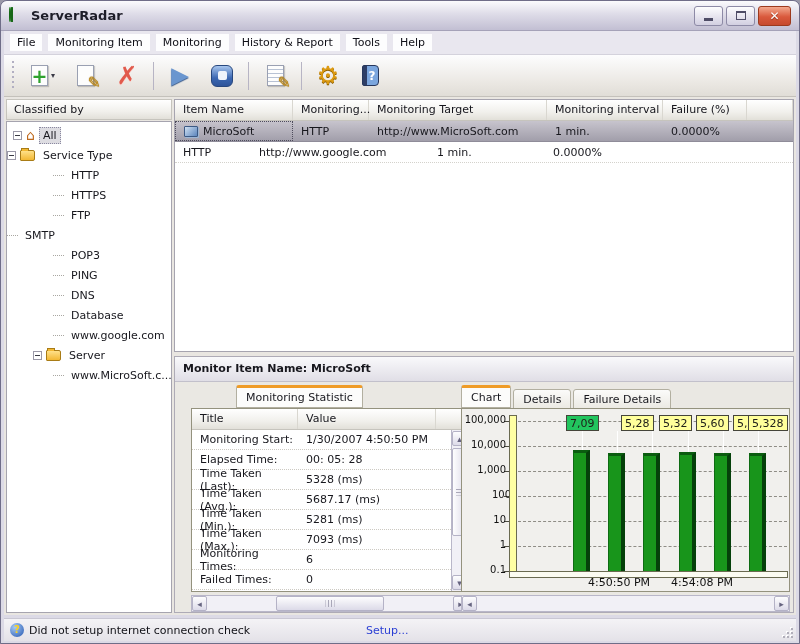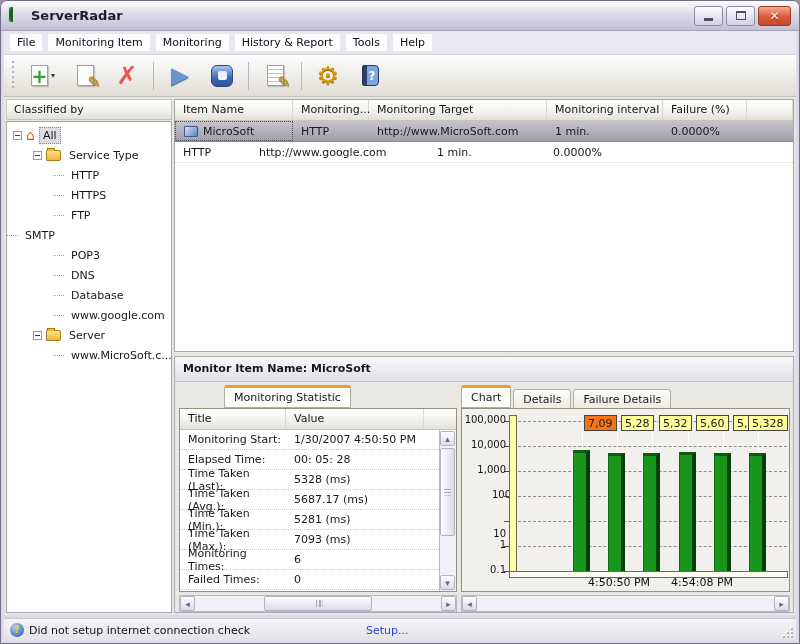--- a/index.html
+++ b/index.html
@@ -64,21 +64,21 @@
   .list-row{height:21px;display:flex;align-items:center;border-bottom:1px dotted #d4d2cc;}
   .list-row.selected{background:linear-gradient(#c7c4cd,#a19eaa);border-bottom:1px solid #8f8c99;}
   .lr-cell{flex:none;padding-left:8px;display:flex;align-items:center;height:100%;}
   .list-row.selected .lr-cell:first-child{border:1px dotted #4e4c5c;}
   .ic-mon{width:14px;height:11px;background:linear-gradient(135deg,#cfe0f2,#5c86bd);border:1px solid #3c5a85;border-radius:1px;margin-right:5px;flex:none;box-shadow:1px 1px 0 #9db6d4;}
 
   
   .detailpanel{position:absolute;left:170px;top:259px;right:2px;bottom:2px;background:#eae8e3;border:1px solid #aeabb6;}
   .detail-header{position:absolute;top:0;left:0;right:0;height:25px;line-height:24px;padding-left:8px;font-weight:bold;background:linear-gradient(#f9f9fb,#e0dee6);border-bottom:1px solid #c2c0cb;}
   .pane{position:absolute;top:29px;}
-  .stats-pane{left:4px;width:278px;padding-left:45px;}
+  .stats-pane{left:16px;width:278px;padding-left:45px;}
   .chart-pane{left:286px;right:3px;}
   .tabs{height:22px;position:relative;}
   .tab{display:inline-block;height:21px;line-height:20px;padding:0 9px;border:1px solid #b2afa0;background:linear-gradient(#fbfbfa,#eBe9e2);border-radius:3px 3px 0 0;margin-right:2px;vertical-align:bottom;position:relative;top:1px;}
   .tab.active{height:23px;top:-1px;line-height:20px;background:#fcfcfb;border-top:3px solid #ef9c28;z-index:2;}
   .pane-box{position:absolute;top:22px;left:0;right:0;height:184px;border:1px solid #94927e;background:#fff;}
   .chart-pane .pane-box{background:#f1f0ed;}
   .stats-header{position:absolute;top:0;left:0;right:0;height:21px;display:flex;background:linear-gradient(#ffffff,#f1f0ec 60%,#e2e0d9);border-bottom:1px solid #c6c4bd;}
   .sh-cell{line-height:20px;padding-left:8px;border-right:1px solid #d9d7d0;flex:none;}
   .stats-rows{position:absolute;top:21px;left:0;right:17px;bottom:0;overflow:hidden;}
   .stat-row{height:20px;display:flex;align-items:center;border-bottom:1px dotted #ccc9c2;}
@@ -178,21 +178,21 @@
     <div class="sidebar">
       <div class="side-header">Classified by</div>
       <div class="tree-box">
           <div class="tree-row" style="padding-left: 6px;">
             <span class="expander">
               <i></i>
             </span>
             <span class="ic-home">⌂</span>
             <span class="tree-label selected">All</span>
           </div>
-          <div class="tree-row" style="padding-left: 26px;">
+          <div class="tree-row" style="">
             <span class="expander">
               <i></i>
             </span>
             <span class="ic-folder"></span>
             <span class="tree-label">Service Type</span>
           </div>
           <div class="tree-row" style="padding-left: 46px;">
             <span class="tree-stub"></span>
             <span class="tree-label">HTTP</span>
           </div>
@@ -204,20 +204,24 @@
             <span class="tree-stub"></span>
             <span class="tree-label">FTP</span>
           </div>
           <div class="tree-row" style="">
             <span class="tree-stub"></span>
             <span class="tree-label">SMTP</span>
           </div>
           <div class="tree-row" style="padding-left: 46px;">
             <span class="tree-stub"></span>
             <span class="tree-label">POP3</span>
+          </div>
+          <div class="tree-row" style="padding-left: 46px;">
+            <span class="tree-stub"></span>
+            <span class="tree-label">PING</span>
           </div>
           <div class="tree-row" style="padding-left: 46px;">
             <span class="tree-stub"></span>
             <span class="tree-label">DNS</span>
           </div>
           <div class="tree-row" style="padding-left: 46px;">
             <span class="tree-stub"></span>
             <span class="tree-label">Database</span>
           </div>
           <div class="tree-row" style="padding-left: 46px;">
@@ -357,42 +361,42 @@
               <span class="ytick-dash" style="left: 42px; top: 37px;"></span>
               <span class="ytick" style="left: 0px; top: 30px;">10,000</span>
               <div class="grid-line" style="left: 56px; width: 269px; top: 62px;"></div>
               <span class="ytick-dash" style="left: 42px; top: 62px;"></span>
               <span class="ytick" style="left: 0px; top: 55px;">1,000</span>
               <div class="grid-line" style="left: 56px; width: 269px; top: 87px;"></div>
               <span class="ytick-dash" style="left: 42px; top: 87px;"></span>
               <span class="ytick" style="left: 5px; top: 80px;">100</span>
               <div class="grid-line" style="left: 56px; width: 269px; top: 112px;"></div>
               <span class="ytick-dash" style="left: 42px; top: 112px;"></span>
-              <span class="ytick" style="left: 0px; top: 119px;">10</span>
+              <span class="ytick" style="left: 0px; top: 105px;">10</span>
               <div class="grid-line" style="left: 56px; width: 269px; top: 137px;"></div>
               <span class="ytick-dash" style="left: 42px; top: 137px;"></span>
               <span class="ytick" style="left: 0px; top: 130px;">1</span>
               <div class="grid-line" style="left: 56px; width: 269px; top: 162px;"></div>
               <span class="ytick-dash" style="left: 42px; top: 162px;"></span>
               <span class="ytick" style="left: 0px; top: 155px;">0.1</span>
               <div class="wall" style="left: 47px; top: 6px; width: 8px; height: 157px; background: rgb(255, 255, 163);"></div>
               <div class="floor" style="left: 47px; top: 162px; width: 279px; height: 7px;"></div>
               <div class="connector" style="left: 120px; top: 22px; height: 19px;"></div>
               <div class="bar" style="left: 111px; top: 41px; width: 17px; height: 121px; background: rgb(24, 149, 27);"></div>
               <div class="connector" style="left: 155px; top: 22px; height: 22px;"></div>
               <div class="bar" style="left: 146px; top: 44px; width: 17px; height: 118px; background: rgb(24, 149, 27);"></div>
               <div class="connector" style="left: 190px; top: 22px; height: 22px;"></div>
               <div class="bar" style="left: 181px; top: 44px; width: 17px; height: 118px; background: rgb(24, 149, 27);"></div>
               <div class="connector" style="left: 226px; top: 22px; height: 21px;"></div>
               <div class="bar" style="left: 217px; top: 43px; width: 17px; height: 119px; background: rgb(24, 149, 27);"></div>
               <div class="connector" style="left: 261px; top: 22px; height: 22px;"></div>
               <div class="bar" style="left: 252px; top: 44px; width: 17px; height: 118px; background: rgb(24, 149, 27);"></div>
               <div class="connector" style="left: 296px; top: 22px; height: 22px;"></div>
               <div class="bar" style="left: 287px; top: 44px; width: 17px; height: 118px; background: rgb(24, 149, 27);"></div>
-              <span class="bar-callout" style="left: 122px; top: 6px; background: #f97316;">7,09</span>
+              <span class="bar-callout" style="left: 104px; top: 6px; background: #22c55e;">7,09</span>
               <span class="bar-callout" style="left: 159px; top: 6px; background: rgb(255, 255, 155);">5,28</span>
               <span class="bar-callout" style="left: 197px; top: 6px; background: rgb(255, 255, 155);">5,32</span>
               <span class="bar-callout" style="left: 234px; top: 6px; background: rgb(255, 255, 155);">5,60</span>
               <span class="bar-callout" style="left: 271px; top: 6px; background: rgb(255, 255, 155);">5,48</span>
               <span class="bar-callout" style="left: 286px; top: 6px; background: rgb(255, 255, 155);">5,328</span>
               <span class="xtick" style="left: 117px; top: 167px;">4:50:50 PM</span>
               <span class="xtick" style="left: 200px; top: 167px;">4:54:08 PM</span>
             </div>
         </div>
         <div class="hsb">

